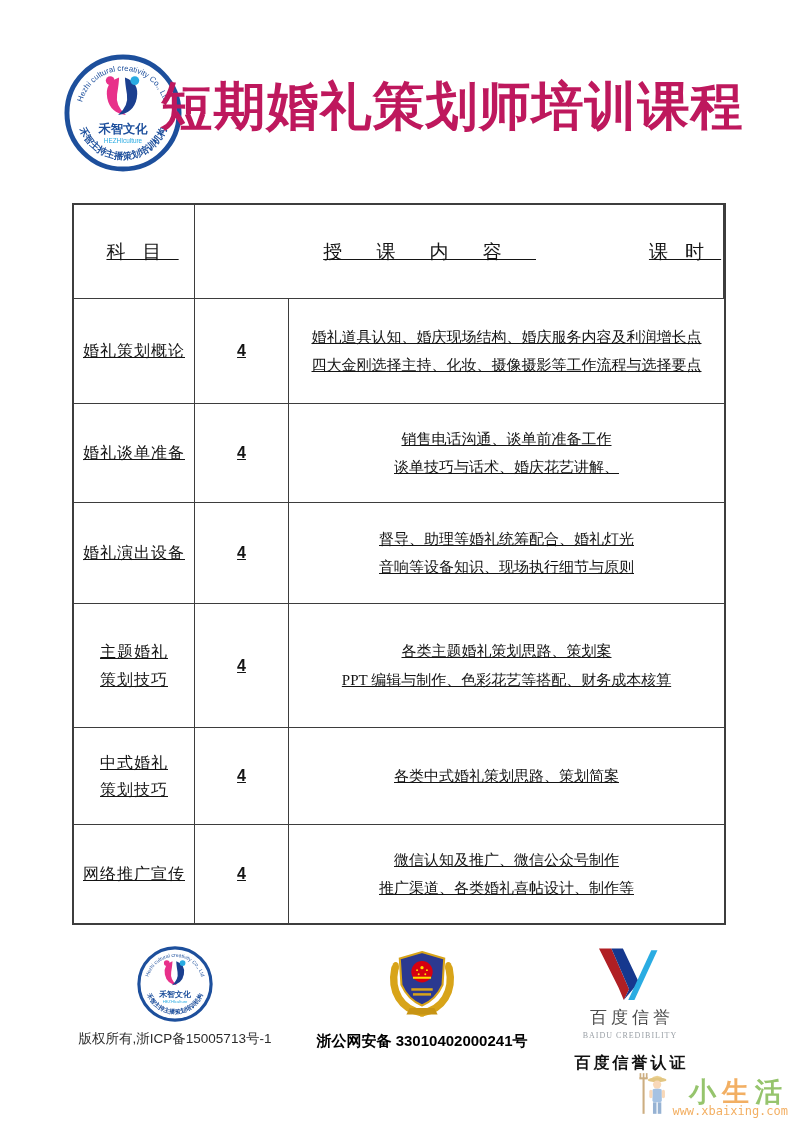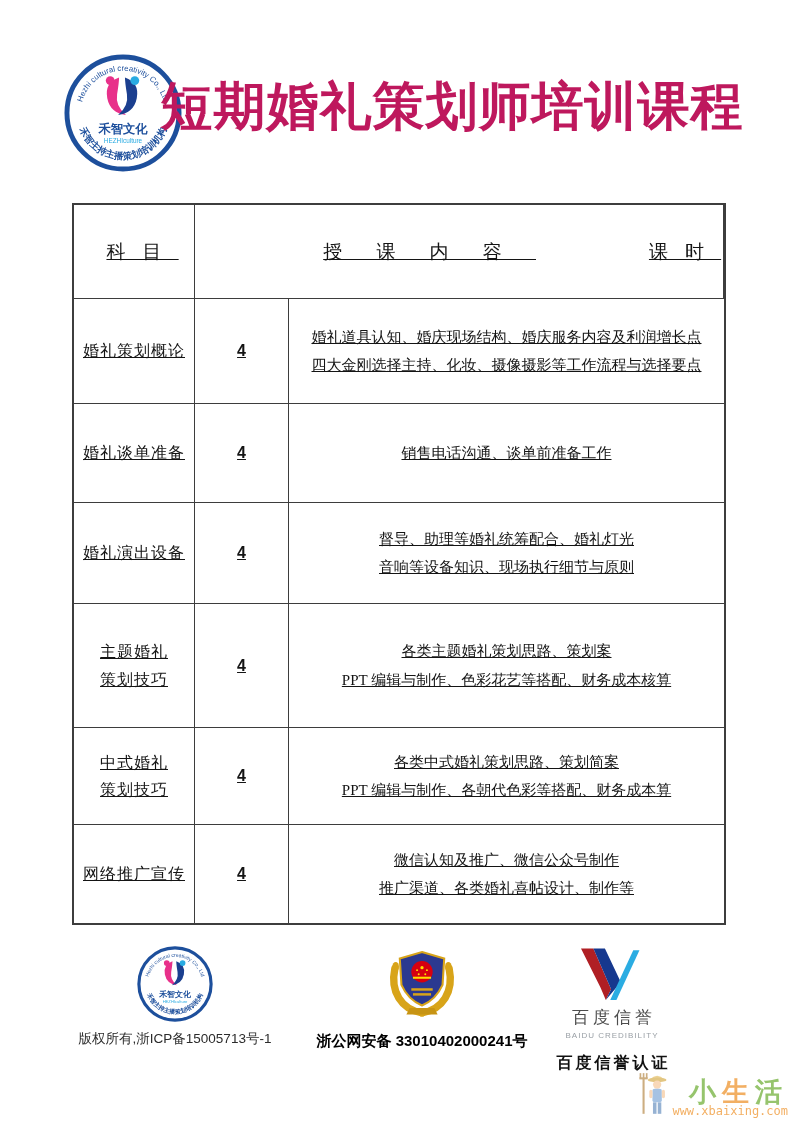--- a/index.html
+++ b/index.html
@@ -45,21 +45,21 @@
   .th { font-size:19px; letter-spacing:0.9em; text-indent:0.9em; white-space:nowrap; }
   .th-wide { letter-spacing:1.8em; text-indent:1.8em; }
   .subject-line { font-size:16px; line-height:1.7; letter-spacing:1px; }
   .hours-value { font-size:16px; font-weight:600; font-family:"Liberation Sans", sans-serif; }
   .content-line { font-size:15px; line-height:1.9; }
 
   
   .footer-group { position:absolute; display:flex; flex-direction:column; align-items:center; }
   .fg-left  { left:75px;  top:946px; width:200px; }
   .fg-mid   { left:322px; top:942px; width:200px; }
-  .fg-right { left:522px; top:948px; width:180px; }
+  .fg-right { left:540px; top:948px; width:180px;font-family:Liberation Serif, serif; }
   .brand-logo.footer-pos { position:static; width:76px; height:76px; }
   .icp-text { margin-top:8px; font-size:13.5px; color:#2b2b2b; white-space:nowrap; }
   .police-badge { width:74px; height:76px; }
   .police-text { margin-top:14px; font-size:15px; font-weight:bold; color:#000; white-space:nowrap; }
   .baidu-v { width:62px; height:56px; }
   .baidu-cn { margin-top:2px; font-size:17px; color:#4d4d4d; letter-spacing:4px; text-indent:4px; }
   .baidu-en { font-size:8px; color:#9aa0a6; letter-spacing:1px; margin-top:2px; }
   .baidu-cert { margin-top:13px; font-size:16px; font-weight:bold; color:#101010; letter-spacing:3px; text-indent:3px; }
 
   
@@ -125,20 +125,21 @@
     <div class="t-row h-r1">
       <div class="cell c1">
         <div class="subject-line">婚礼谈单准备</div>
         <div class="subject-line"></div>
       </div>
       <div class="cell c2">
         <div class="hours-value">4</div>
       </div>
       <div class="cell c3">
         <div class="content-line">销售电话沟通、谈单前准备工作</div>
+        <div class="content-line">谈单技巧与话术、婚庆花艺讲解、</div>
       </div>
     </div>
 
     <div class="t-row h-r2">
       <div class="cell c1">
         <div class="subject-line">婚礼演出设备</div>
         <div class="subject-line"></div>
       </div>
       <div class="cell c2">
         <div class="hours-value">4</div>
@@ -166,21 +167,20 @@
     <div class="t-row h-r4">
       <div class="cell c1">
         <div class="subject-line">中式婚礼</div>
         <div class="subject-line">策划技巧</div>
       </div>
       <div class="cell c2">
         <div class="hours-value">4</div>
       </div>
       <div class="cell c3">
         <div class="content-line">各类中式婚礼策划思路、策划简案</div>
-        <div class="content-line">PPT 编辑与制作、各朝代色彩等搭配、财务成本算</div>
       </div>
     </div>
 
     <div class="t-row h-r5">
       <div class="cell c1">
         <div class="subject-line">网络推广宣传</div>
         <div class="subject-line"></div>
       </div>
       <div class="cell c2">
         <div class="hours-value">4</div>

